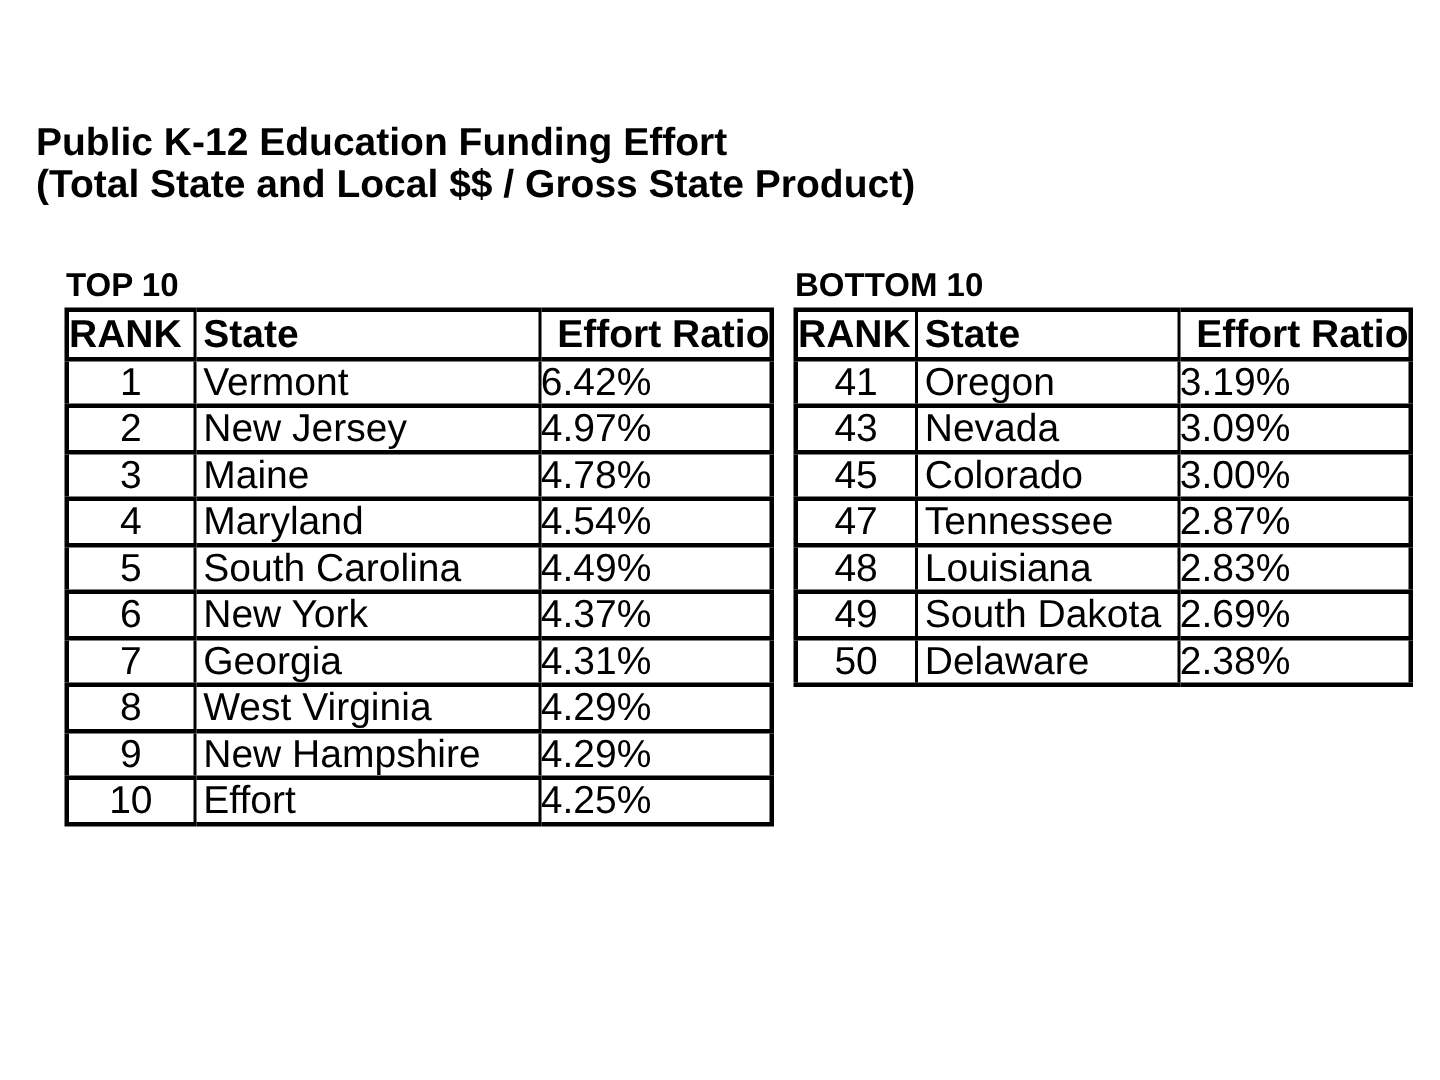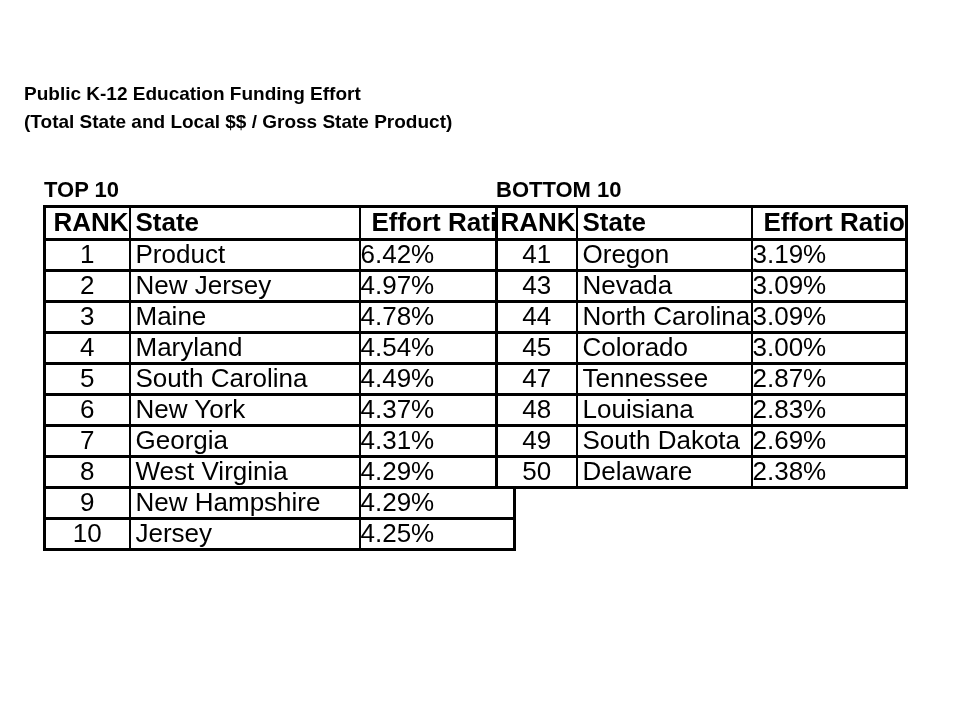--- a/index.html
+++ b/index.html
@@ -18,31 +18,31 @@
   .slide {
     position: absolute;
     left: 0; top: 0;
     width: 960px; height: 720px;
     background: #ffffff;
   }
   .title {
     position: absolute;
     left: 24px;
     top: 80px;
-    font-size: 19px;
+    font-size: 26px;
     line-height: 28px;
     font-weight: bold;
     white-space: nowrap;
   }
   .section {
     position: absolute;
     top: 179px;
   }
   .section-top { left: 15px; padding-left: 28px; }
-  .section-bottom { left: 495px; }
+  .section-bottom { left: 529px; }
   .section-label {
     font-size: 22px;
     line-height: 22px;
     font-weight: bold;
     margin: 0 0 4px 1px;
     white-space: nowrap;
   }
   table.rank-table {
     border-collapse: collapse;
     table-layout: fixed;
@@ -62,21 +62,21 @@
     border-top-width: 3px;
     border-bottom-width: 3px;
     font-size: 26px;
     line-height: 1.05;
     padding: 0;
     white-space: nowrap;
     overflow: hidden;
   }
   .rank-table th { height: 30px; font-weight: bold; }
   .rank-table td { height: 28px; font-weight: normal; }
-  .rank-table th.h-rank { text-align: right; }
+  .rank-table th.h-rank { text-align: left; }
   .rank-table th.h-state { text-align: left; padding-left: 5px; border-radius: 13px; }
   .rank-table th.h-ratio { text-align: right; padding-left: 8px; }
   .rank-table td:nth-child(1) { text-align: center; }
   .rank-table td:nth-child(2) { text-align: left; padding-left: 5px; }
   .rank-table td:nth-child(3) { padding-right: 5px; }
 </style>
 </head>
 <body>
 
 <div class="slide">
@@ -97,21 +97,21 @@
       <thead>
         <tr>
           <th class="h-rank">RANK</th>
           <th class="h-state">State</th>
           <th class="h-ratio">Effort Ratio</th>
         </tr>
       </thead>
       <tbody>
           <tr>
             <td>1</td>
-            <td>Product</td>
+            <td>Vermont</td>
             <td>6.42%</td>
           </tr>
           <tr>
             <td>2</td>
             <td>New Jersey</td>
             <td>4.97%</td>
           </tr>
           <tr>
             <td>3</td>
             <td>Maine</td>
@@ -142,21 +142,21 @@
             <td>West Virginia</td>
             <td>4.29%</td>
           </tr>
           <tr>
             <td>9</td>
             <td>New Hampshire</td>
             <td>4.29%</td>
           </tr>
           <tr>
             <td>10</td>
-            <td>Jersey</td>
+            <td>Effort</td>
             <td>4.25%</td>
           </tr>
         </tbody>
     </table>
   </div>
 
   <div class="section section-bottom">
     <div class="section-label">BOTTOM 10</div>
     <table class="rank-table t-bottom">
       <colgroup>
@@ -176,25 +176,20 @@
             <td>41</td>
             <td>Oregon</td>
             <td>3.19%</td>
           </tr>
           <tr>
             <td>43</td>
             <td>Nevada</td>
             <td>3.09%</td>
           </tr>
           <tr>
-            <td>44</td>
-            <td>North Carolina</td>
-            <td>3.09%</td>
-          </tr>
-          <tr>
             <td>45</td>
             <td>Colorado</td>
             <td>3.00%</td>
           </tr>
           <tr>
             <td>47</td>
             <td>Tennessee</td>
             <td>2.87%</td>
           </tr>
           <tr>

